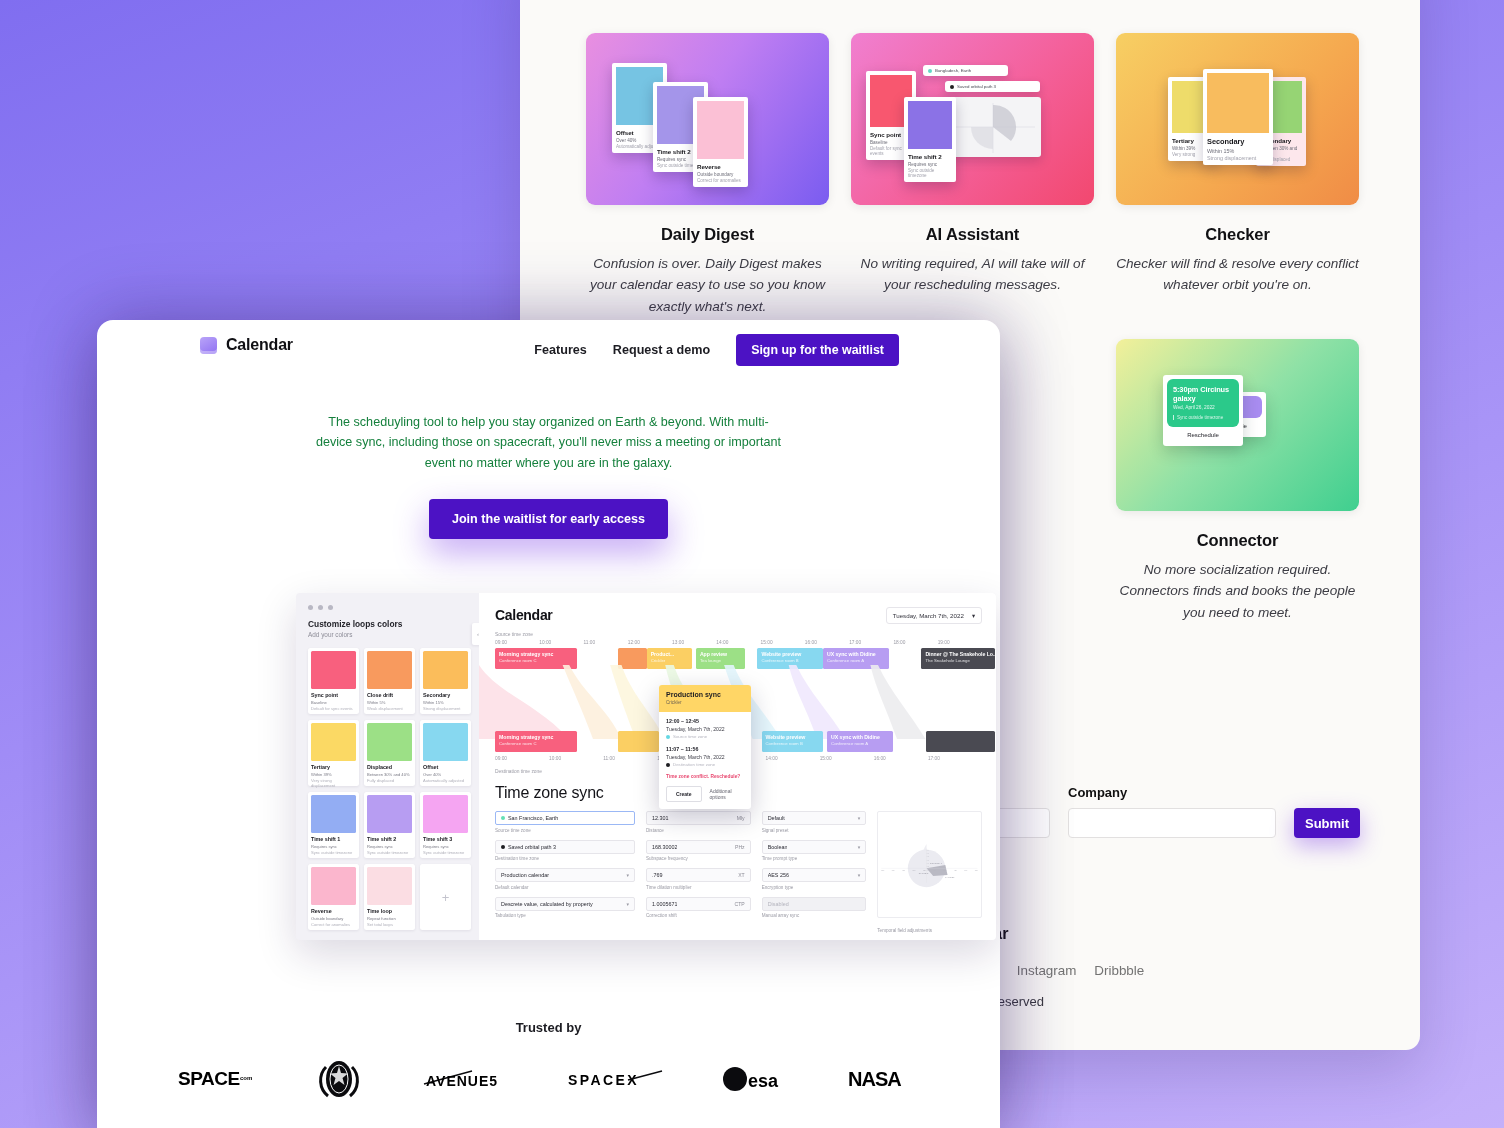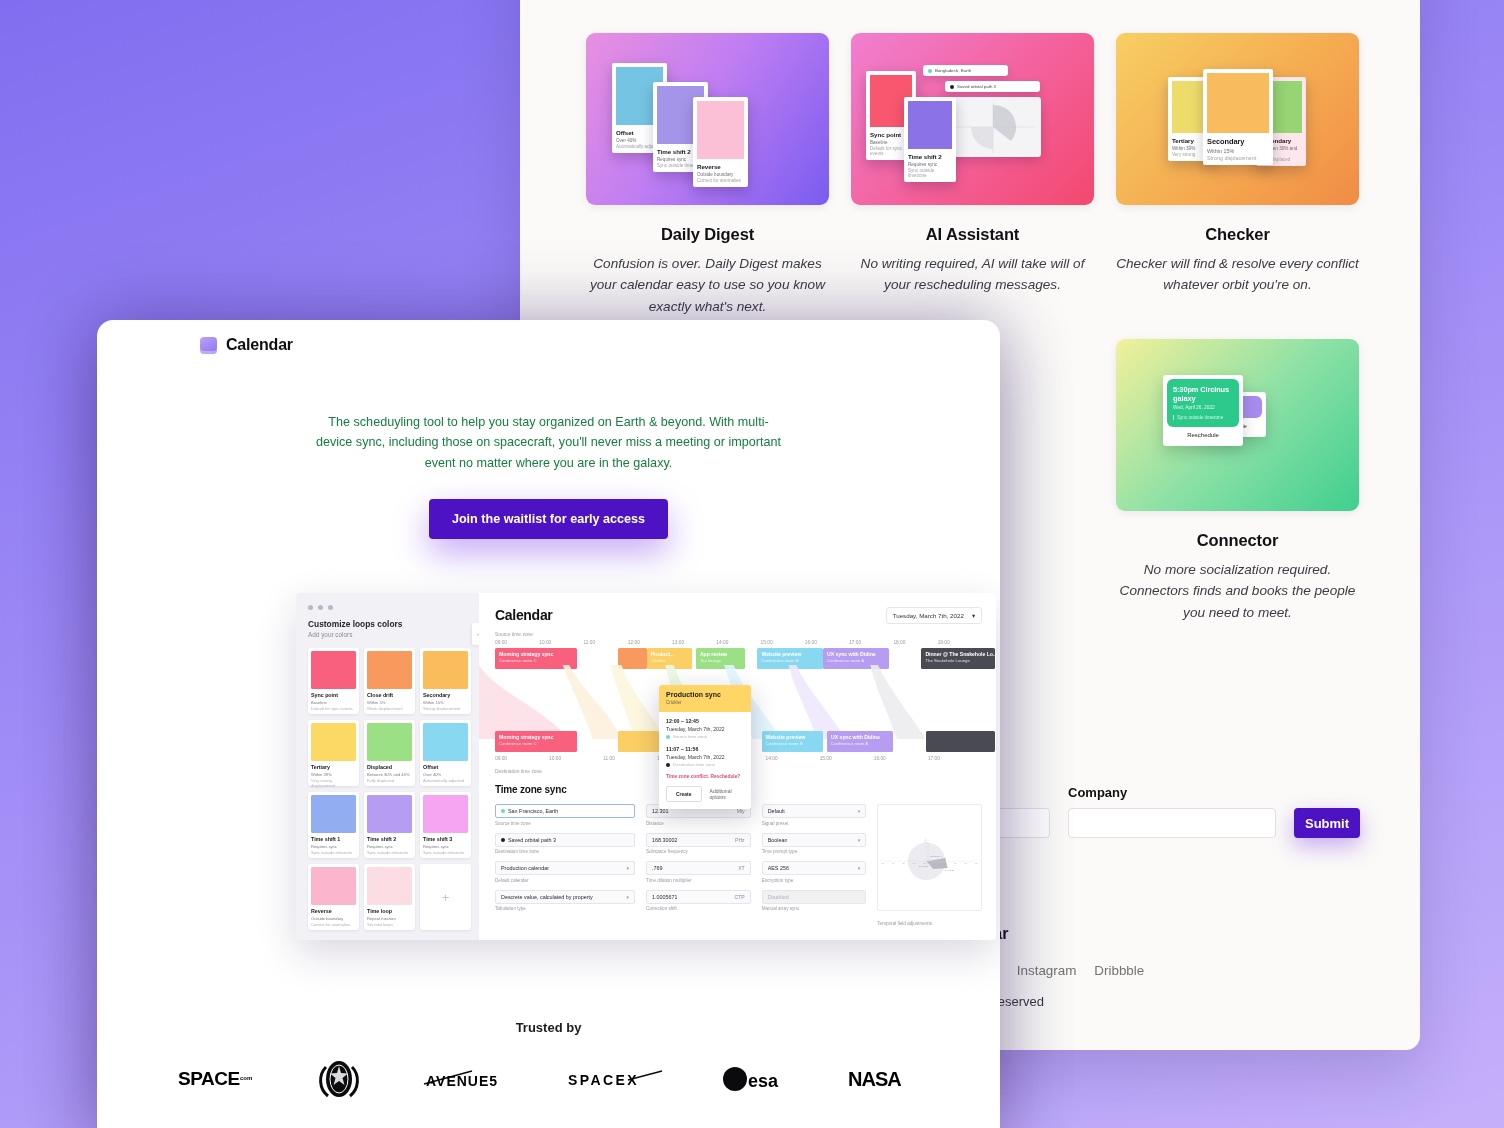--- a/index.html
+++ b/index.html
@@ -187,21 +187,21 @@
   .pp-time { font-size:5.3px; font-weight:700; color:#24242c; }
   .pp-date { font-size:5.1px; color:#3b3b45; margin-top:1.5px; }
   .pp-zone { font-size:4.4px; color:#b6b6c0; margin-top:2.5px; display:flex; align-items:center; gap:3px; }
   .pp-zone .dotc { width:4px; height:4px; }
   .pp-warn { font-size:4.8px; color:#e8476f; font-weight:700; margin-top:7px; }
   .pp-actions { display:flex; align-items:center; gap:8px; margin-top:7px; }
   .pp-create { border:1px solid #dedee4; border-radius:2px; font-size:5px; font-weight:700; color:#24242c; padding:4px 9px; background:#fff; cursor:pointer;}
   .pp-more { font-size:5px; color:#64646f; cursor:pointer; }
 
   .tzsync { margin-top:10px; }
-  .tz-h { font-size:10px; font-weight:700; color:#131318; letter-spacing:-.2px; }
+  .tz-h { font-size:16px; font-weight:400; color:#131318; letter-spacing:-.2px; }
   .fields { display:grid; grid-template-columns: 140px 1fr 1fr 1fr; gap:7px 11px; margin-top:9px; }
   .fld { }
   .inp {
     height:14px; border:1px solid #e6e5ea; border-radius:2px; background:#fafafc;
     display:flex; align-items:center; padding:0 5px; font-size:5.4px; color:#2a2a33; gap:4px;
     justify-content:space-between;
   }
   .inp.focus { border-color:#9bb8f5; background:#fff; }
   .inp .lft { display:flex; align-items:center; gap:3px; overflow:hidden; white-space:nowrap;}
   .inp .unit { color:#8c8c96; font-size:5.1px; }
@@ -370,20 +370,25 @@
     <div class="bgf-copy">All rights reserved</div>
   </div>
 </div>
 
 <div id="fg-window">
 
   <div class="nav">
     <div class="brand">
       <span class="brand-mark"></span>
       <span class="brand-name">Calendar</span>
+    </div>
+    <div class="nav-right">
+      <span class="nav-link">Features</span>
+      <span class="nav-link">Request a demo</span>
+      <button class="nav-cta">Sign up for the waitlist</button>
     </div>
   </div>
 
   <div class="hero">
     <p>The scheduyling tool to help you stay organized on Earth &amp; beyond. With multi-device sync, including those on spacecraft, you'll never miss a meeting or important event no matter where you are in the galaxy.</p>
     <button class="hero-cta">Join the waitlist for early access</button>
   </div>
 
   <div id="shot">
 

